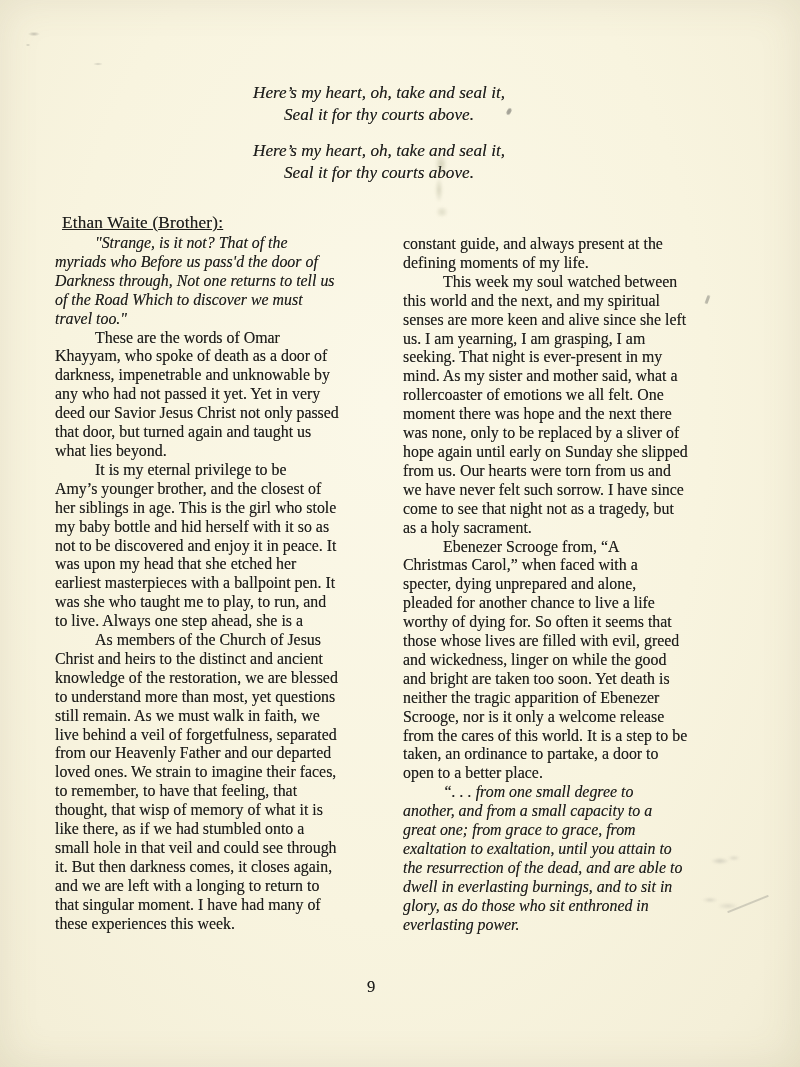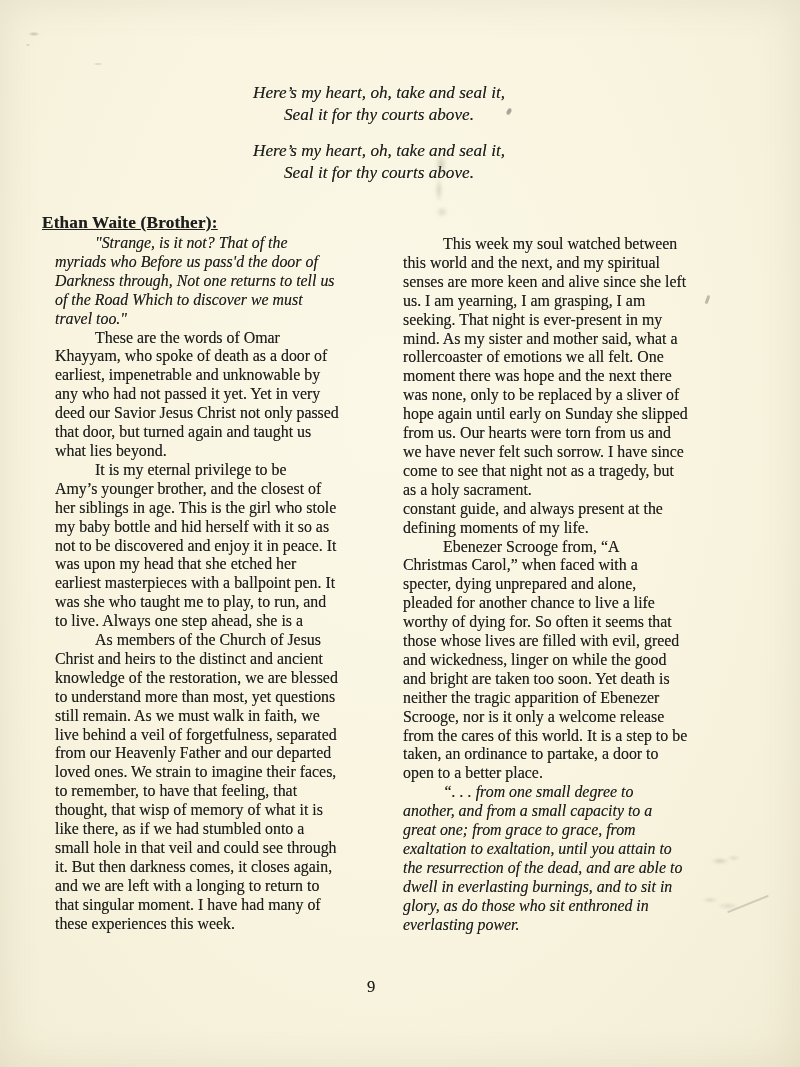--- a/index.html
+++ b/index.html
@@ -16,22 +16,22 @@
   }
   .txt{
     text-shadow:0 0 0.5px rgba(30,30,28,0.55);
   }
   .hymn{
     position:absolute;top:82px;left:0;width:758px;text-align:center;
     font-style:italic;font-size:17.2px;line-height:21.5px;
   }
   .stanza{white-space:pre-line;margin:0 0 15px 0;}
   .heading{
-    position:absolute;top:213px;left:42px;margin:0;
-    font-size:17.2px;font-weight:bold;text-decoration:underline;
+    position:absolute;top:213px;left:62px;margin:0;
+    font-size:17.2px;font-weight:normal;text-decoration:underline;
     letter-spacing:0.2px;
   }
   .col{position:absolute;font-size:15.9px;line-height:18.9px;}
   .col-left{left:55px;top:234px;width:342px;}
   .col-right{left:403px;top:235px;width:330px;}
   .para{margin:0;white-space:pre-line;}
   .indent{text-indent:40px;}
   .italic{font-style:italic;}
   .page-number{
     position:absolute;top:977px;left:367px;font-size:16.5px;
@@ -101,21 +101,21 @@
   <h2 class="heading txt">Ethan Waite (Brother):</h2>
 
   <div class="col col-left txt">
     <p class="para italic indent">"Strange, is it not? That of the
 myriads who Before us pass'd the door of
 Darkness through, Not one returns to tell us
 of the Road Which to discover we must
 travel too."</p>
     <p class="para indent">These are the words of Omar
 Khayyam, who spoke of death as a door of
-earliest, impenetrable and unknowable by
+darkness, impenetrable and unknowable by
 any who had not passed it yet. Yet in very
 deed our Savior Jesus Christ not only passed
 that door, but turned again and taught us
 what lies beyond.</p>
     <p class="para indent">It is my eternal privilege to be
 Amy’s younger brother, and the closest of
 her siblings in age. This is the girl who stole
 my baby bottle and hid herself with it so as
 not to be discovered and enjoy it in peace. It
 was upon my head that she etched her
@@ -134,36 +134,36 @@
 thought, that wisp of memory of what it is
 like there, as if we had stumbled onto a
 small hole in that veil and could see through
 it. But then darkness comes, it closes again,
 and we are left with a longing to return to
 that singular moment. I have had many of
 these experiences this week.</p>
   </div>
 
   <div class="col col-right txt">
+    <p class="para">constant guide, and always present at the
+defining moments of my life.</p>
     <p class="para indent">This week my soul watched between
 this world and the next, and my spiritual
 senses are more keen and alive since she left
 us. I am yearning, I am grasping, I am
 seeking. That night is ever-present in my
 mind. As my sister and mother said, what a
 rollercoaster of emotions we all felt. One
 moment there was hope and the next there
 was none, only to be replaced by a sliver of
 hope again until early on Sunday she slipped
 from us. Our hearts were torn from us and
 we have never felt such sorrow. I have since
 come to see that night not as a tragedy, but
 as a holy sacrament.</p>
-    <p class="para">constant guide, and always present at the
-defining moments of my life.</p>
     <p class="para indent">Ebenezer Scrooge from, “A
 Christmas Carol,” when faced with a
 specter, dying unprepared and alone,
 pleaded for another chance to live a life
 worthy of dying for. So often it seems that
 those whose lives are filled with evil, greed
 and wickedness, linger on while the good
 and bright are taken too soon. Yet death is
 neither the tragic apparition of Ebenezer
 Scrooge, nor is it only a welcome release

